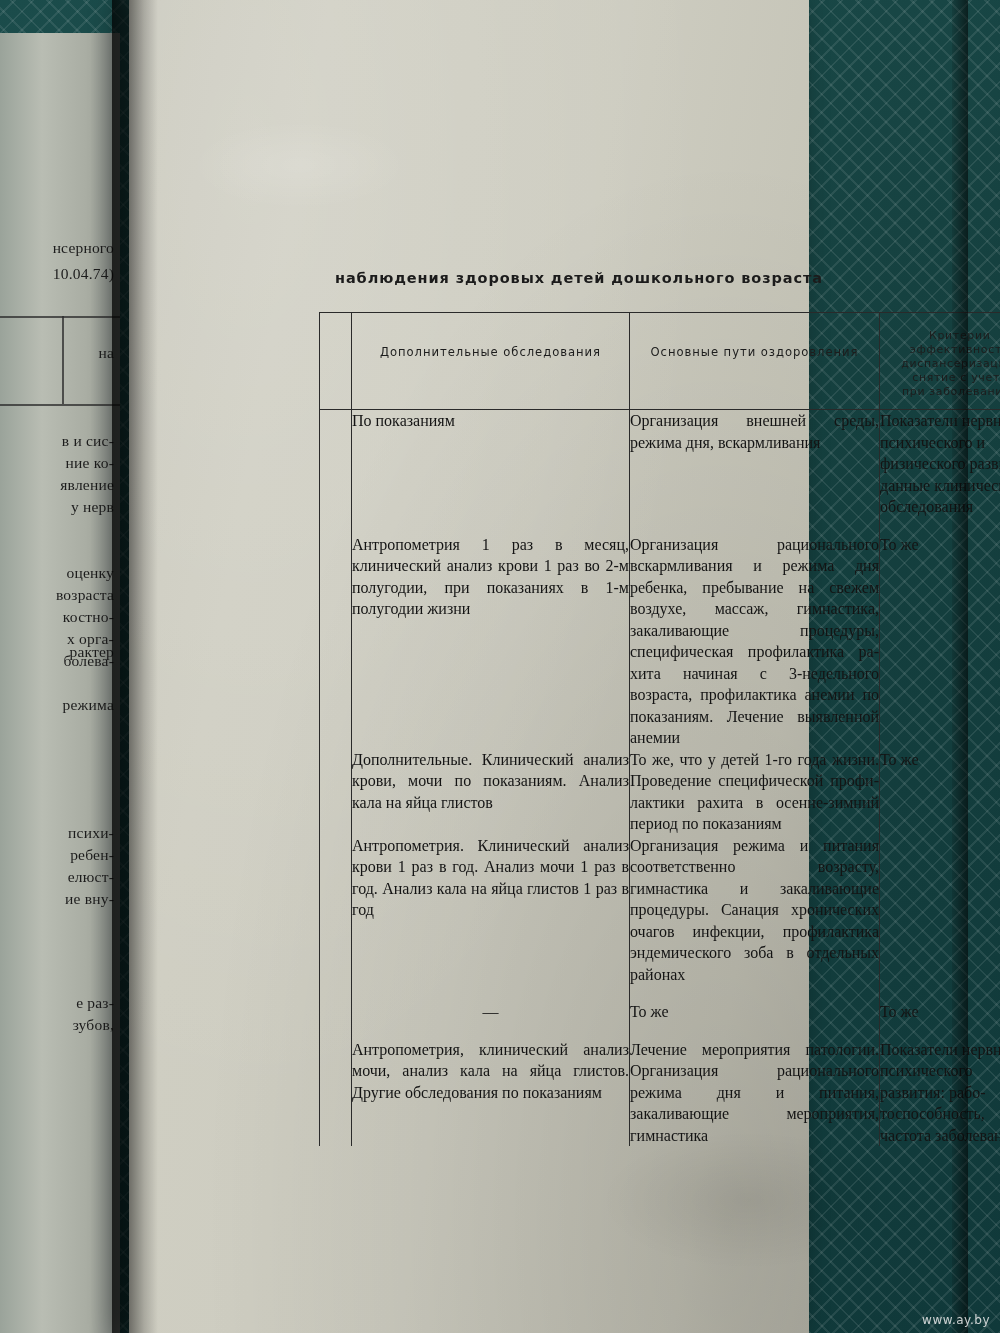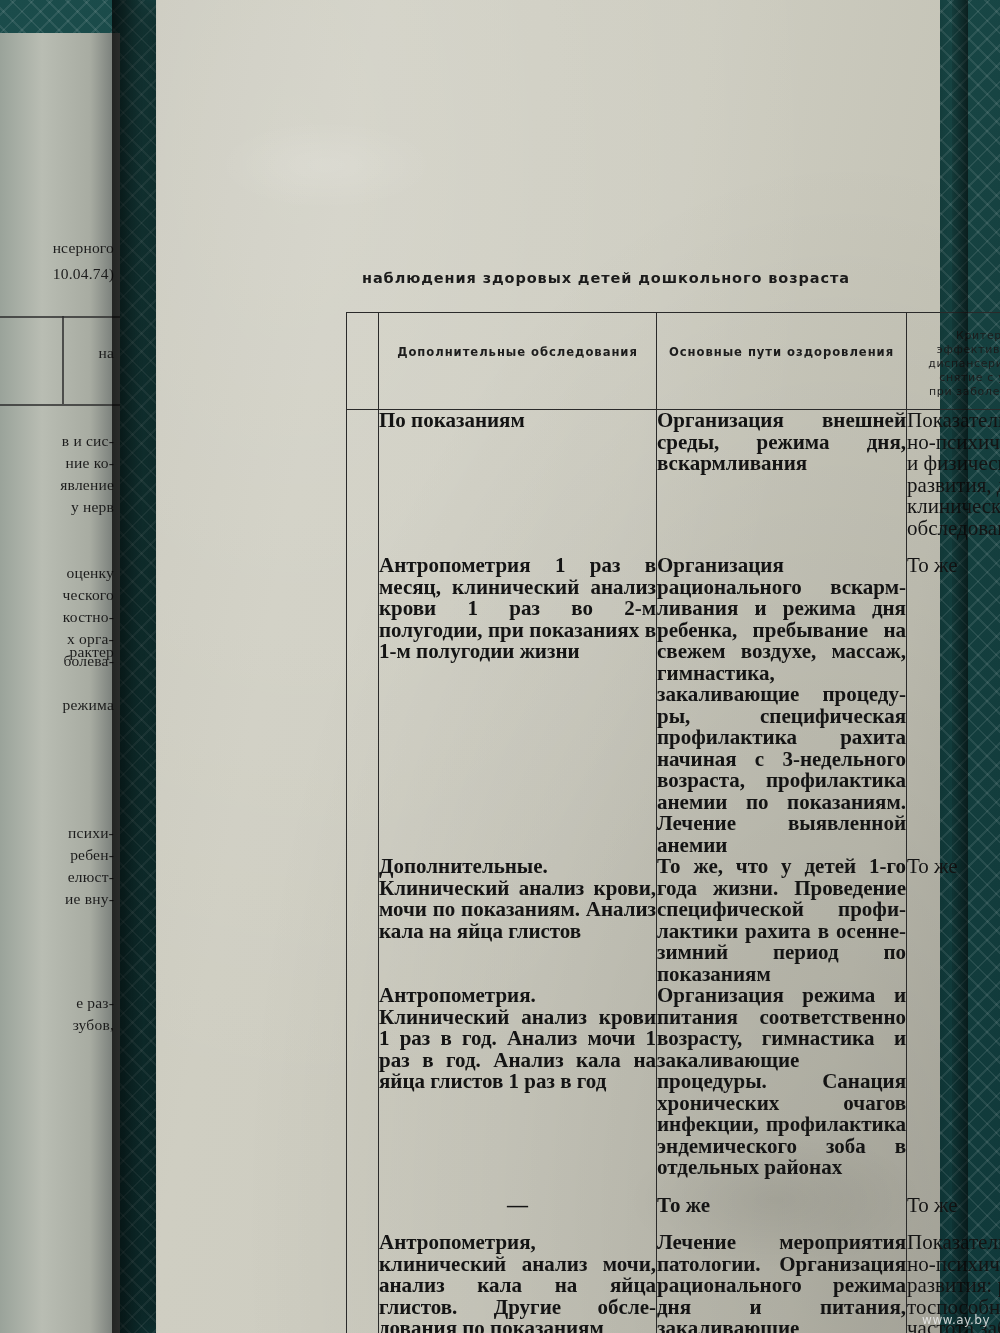--- a/index.html
+++ b/index.html
@@ -62,27 +62,28 @@
   
   #gutter {
     position: absolute;
     left: 112px; top: 0; width: 46px; height: 1333px;
     background: linear-gradient(90deg, rgba(0,0,0,.72) 0%, rgba(0,0,0,.55) 28%, rgba(0,0,0,.18) 70%, rgba(0,0,0,0) 100%);
   }
 
   
   #right-page {
     position: absolute;
-    left: 156px; top: 0;
-    width: 784px; height: 1333px;
+    left: 129px; top: 0;
+    width: 664px; height: 1333px;
     background:
       radial-gradient(ellipse at 18% 12%, rgba(255,255,255,0.16), rgba(255,255,255,0) 58%),
       radial-gradient(ellipse at 88% 92%, rgba(0,0,0,0.13), rgba(0,0,0,0) 62%),
       linear-gradient(100deg, #c9c8bc 0%, #cfcec2 22%, #cdccc0 55%, #c4c3b6 85%, #b7b6aa 100%);
     box-shadow: -10px 0 26px rgba(0,0,0,.45);
+    padding-left: 16px;
   }
   #page-edge-right {
     position: absolute;
     left: 952px; top: 0; width: 16px; height: 1333px;
     background: linear-gradient(90deg, rgba(0,0,0,0.10), rgba(0,0,0,0.55));
   }
   
   .blotch {
     position: absolute;
     border-radius: 50%;
@@ -117,37 +118,37 @@
   }
 
   
   .hdr-row td {
     height: 96px;
     border-top: 1.6px solid #2a2a2a;
     border-bottom: 1.6px solid #2a2a2a;
     position: relative;
   }
   .vline { border-left: 1.6px solid #2a2a2a; }
-  .vline-r { border-right: 1.6px solid #2a2a2a; font-weight: bold; }
+  .vline-r { border-right: 1.6px solid #2a2a2a; }
 
   .hdr-txt {
     font-family: "DejaVu Sans", sans-serif;
     font-size: 11.6px;
     letter-spacing: 0.95px;
     text-align: center;
     color: #1d1d1d;
     line-height: 15px;
     padding: 0 8px;
   }
   .hdr-mid { padding-top: 32px; }
   .hdr-small { font-size: 10.9px; line-height: 14px; padding-top: 16px; letter-spacing: .7px;}
 
   
   .body-cell {
-    font-size: 21px;
+    font-size: 16px;
     line-height: 21.5px;
     color: #141414;
     padding: 12px 14px 10px 14px;
     text-align: justify;
     text-justify: inter-word;
     hyphens: manual;
   }
   .col1 { width: 32px; }
   .nojust { text-align: left; }
   .center { text-align: center; }
@@ -177,21 +178,21 @@
     <div id="left-rule-v"></div>
     <div id="left-fragments">
         <div class="lp-text" style="top: 205px;">нсерного</div>
         <div class="lp-text" style="top: 231px;">10.04.74)</div>
         <div class="lp-text" style="top: 310px; text-align: center;">на</div>
         <div class="lp-text" style="top: 398px;">в и сис-</div>
         <div class="lp-text" style="top: 420px;">ние ко-</div>
         <div class="lp-text" style="top: 442px;">явление</div>
         <div class="lp-text" style="top: 464px;">у нерв</div>
         <div class="lp-text" style="top: 530px;">оценку</div>
-        <div class="lp-text" style="top: 552px;">ческого</div>
+        <div class="lp-text" style="top: 552px;">возраста</div>
         <div class="lp-text" style="top: 574px;">костно-</div>
         <div class="lp-text" style="top: 596px;">х орга-</div>
         <div class="lp-text" style="top: 618px;">болева-</div>
         <div class="lp-text" style="top: 609px;">рактер</div>
         <div class="lp-text" style="top: 662px; text-align: right;">режима</div>
         <div class="lp-text" style="top: 790px;">психи-</div>
         <div class="lp-text" style="top: 812px;">ребен-</div>
         <div class="lp-text" style="top: 834px;">елюст-</div>
         <div class="lp-text" style="top: 856px;">ие вну-</div>
         <div class="lp-text" style="top: 960px;">е раз-</div>

